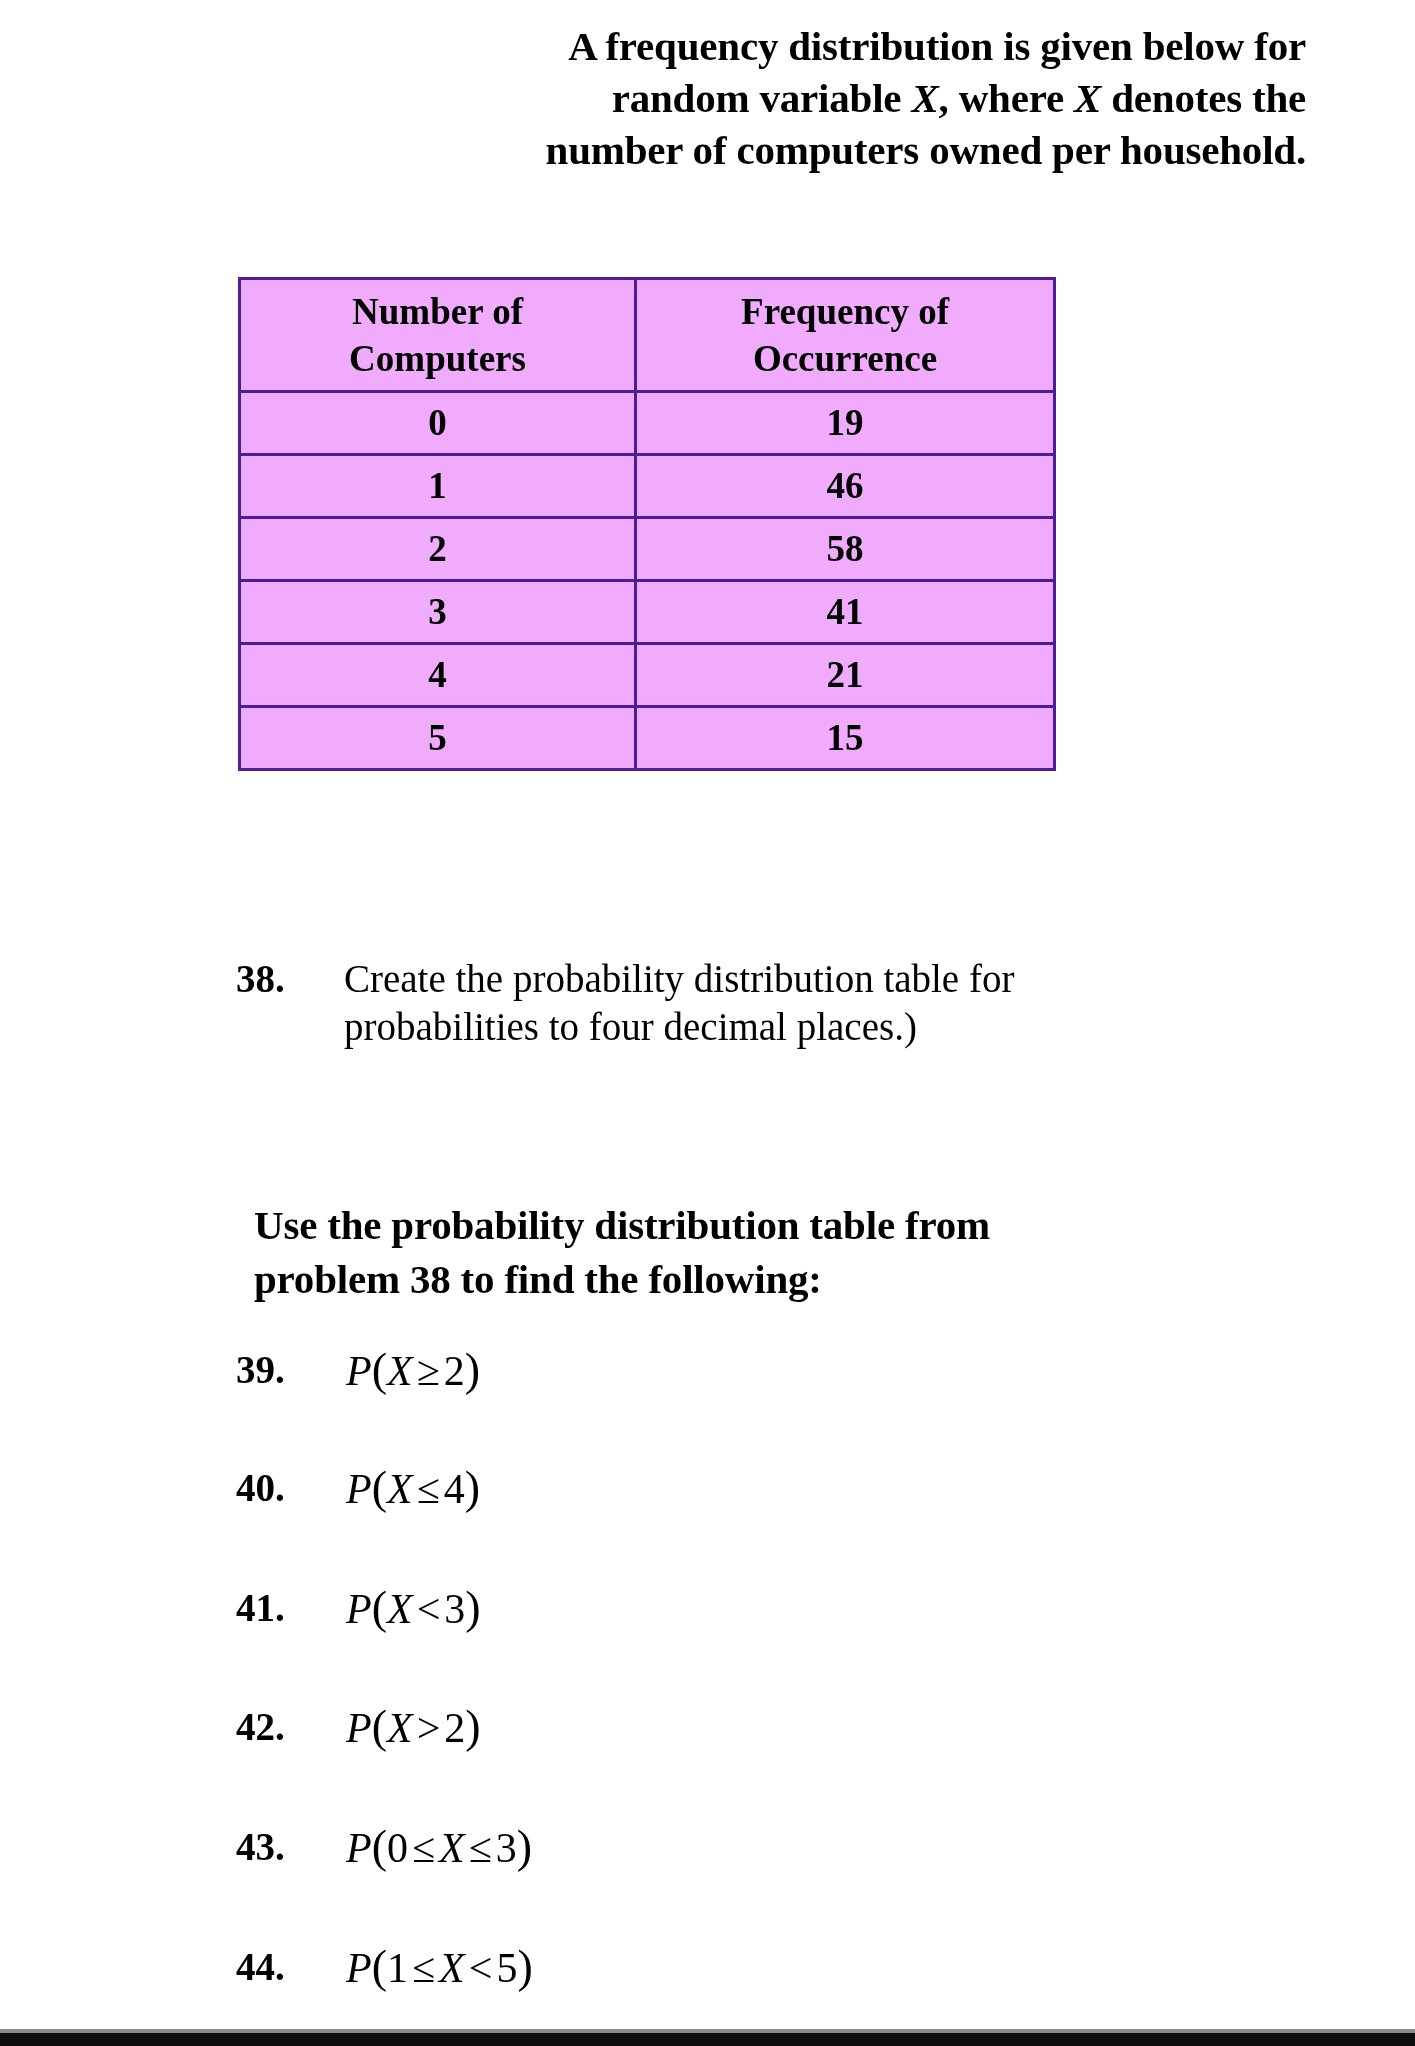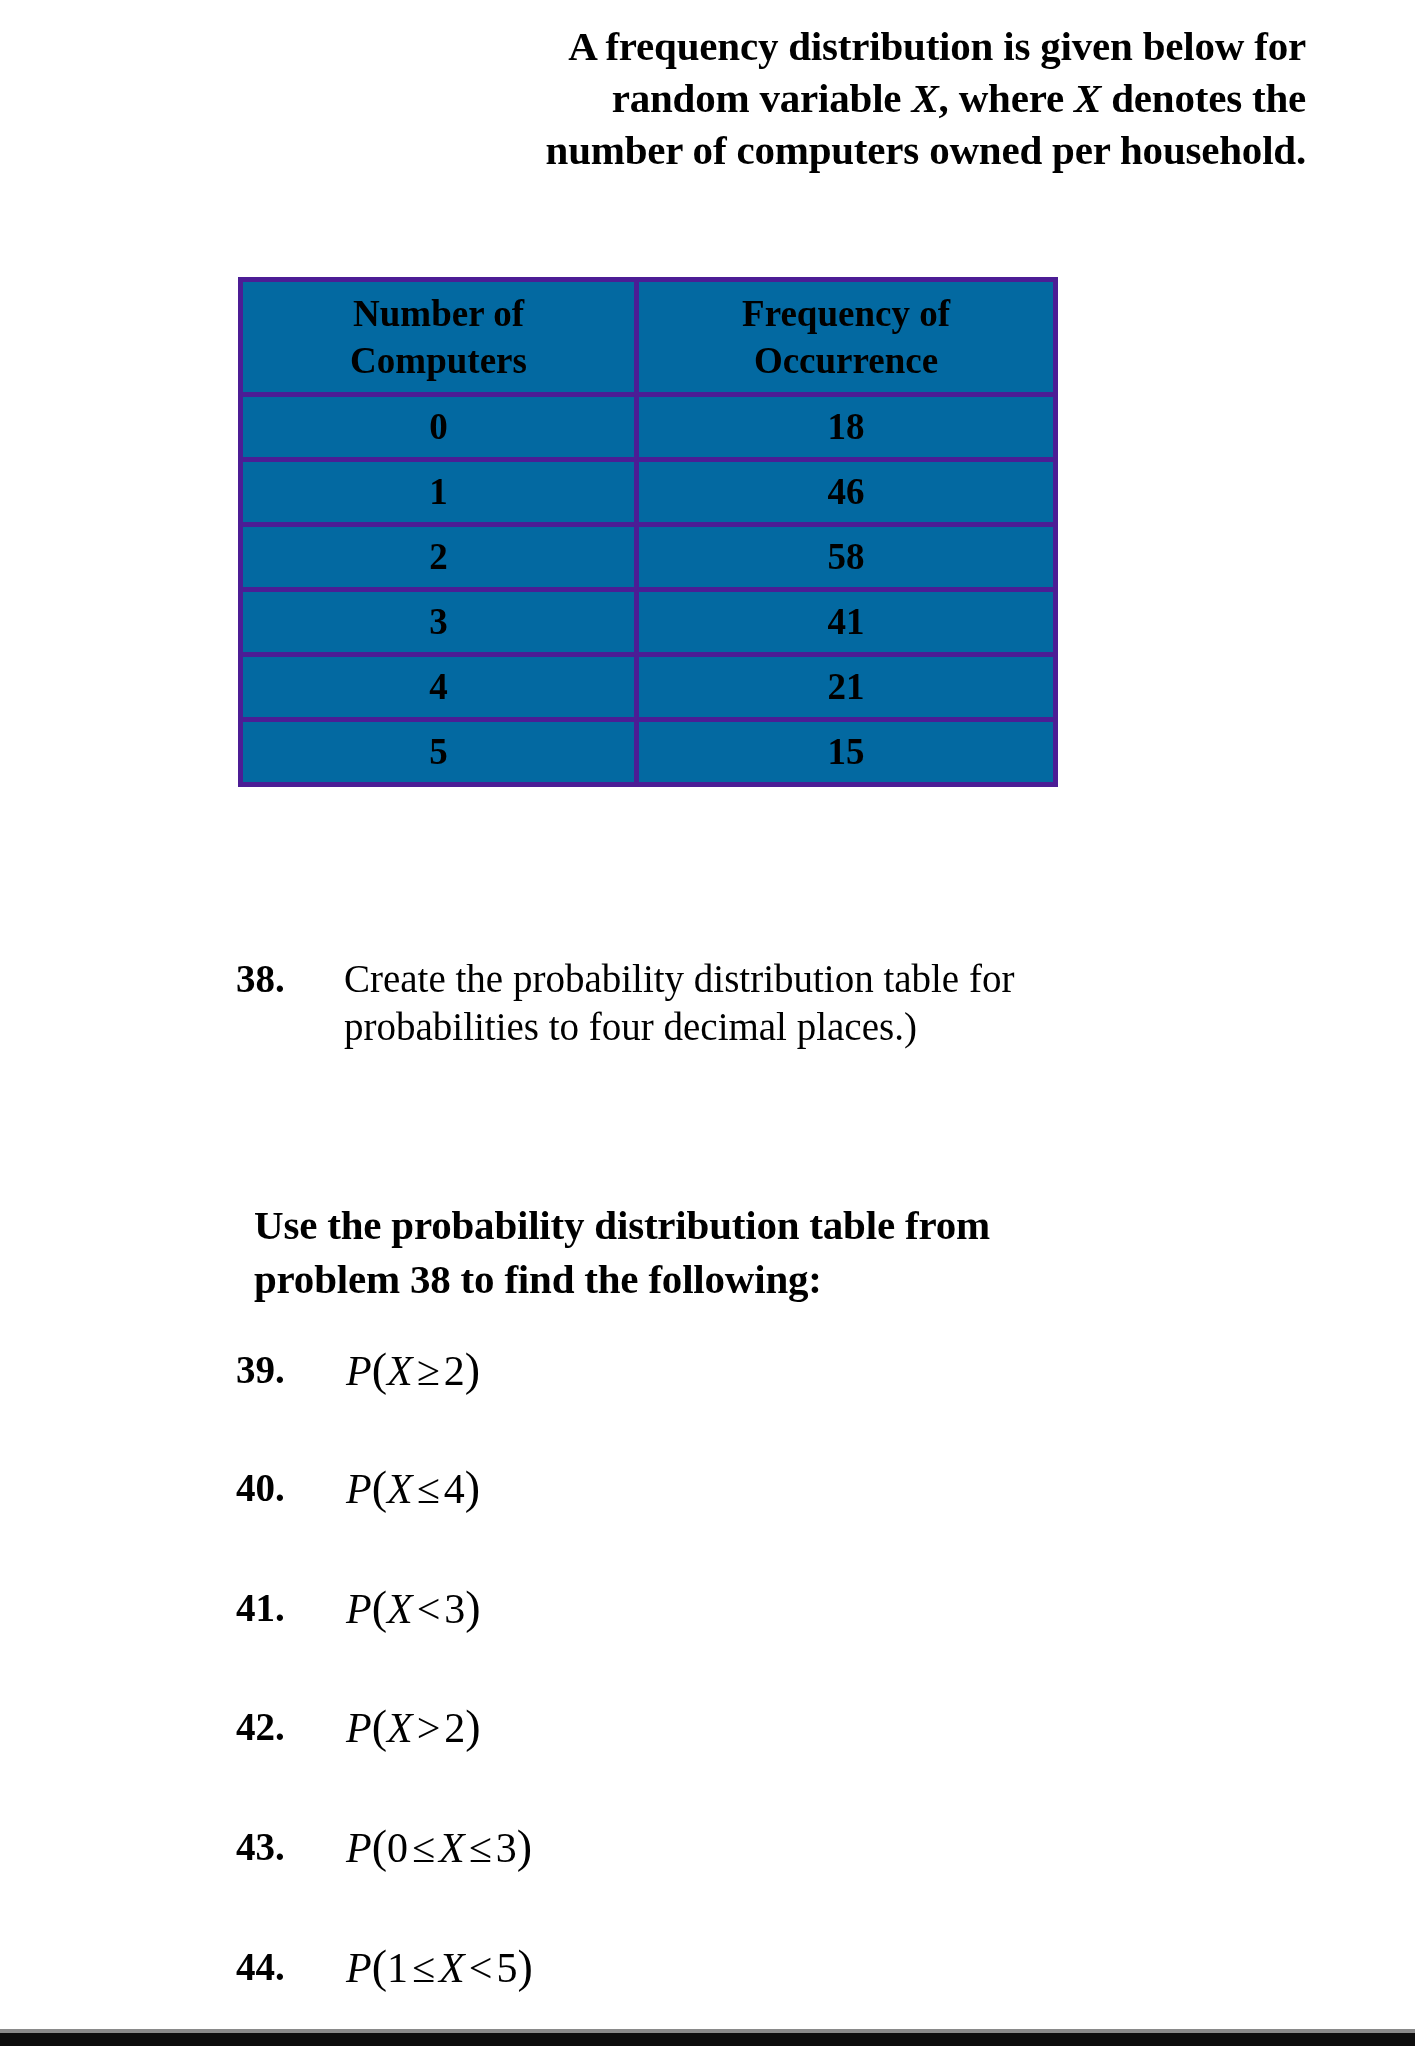--- a/index.html
+++ b/index.html
@@ -68,26 +68,26 @@
   .freq-table {
     position: absolute;
     left: 238px;
     top: 277px;
     width: 815px;
     border-collapse: collapse;
     table-layout: fixed;
   }
   .freq-table td,
   .freq-table th {
-    border: 5px solid #4c1d95;
+    border: 3px solid #4c1d95;
     text-align: center;
     font-weight: bold;
     font-size: 37px;
     padding: 0;
-    background: #0369a1;
+    background: #f0abfc;
   }
   .freq-table col.c1 { width: 396px; }
   .freq-table col.c2 { width: 419px; }
   .freq-table thead th {
     height: 110px;
     line-height: 47px;
     vertical-align: middle;
   }
   .freq-table thead th .hl {
     display: block;
@@ -209,21 +209,21 @@
         </th>
         <th>
           <span class="hl">Frequency of</span>
           <span class="hl">Occurrence</span>
         </th>
       </tr>
     </thead>
     <tbody>
       <tr>
         <td>0</td>
-        <td>18</td>
+        <td>19</td>
       </tr>
       <tr>
         <td>1</td>
         <td>46</td>
       </tr>
       <tr>
         <td>2</td>
         <td>58</td>
       </tr>
       <tr>

